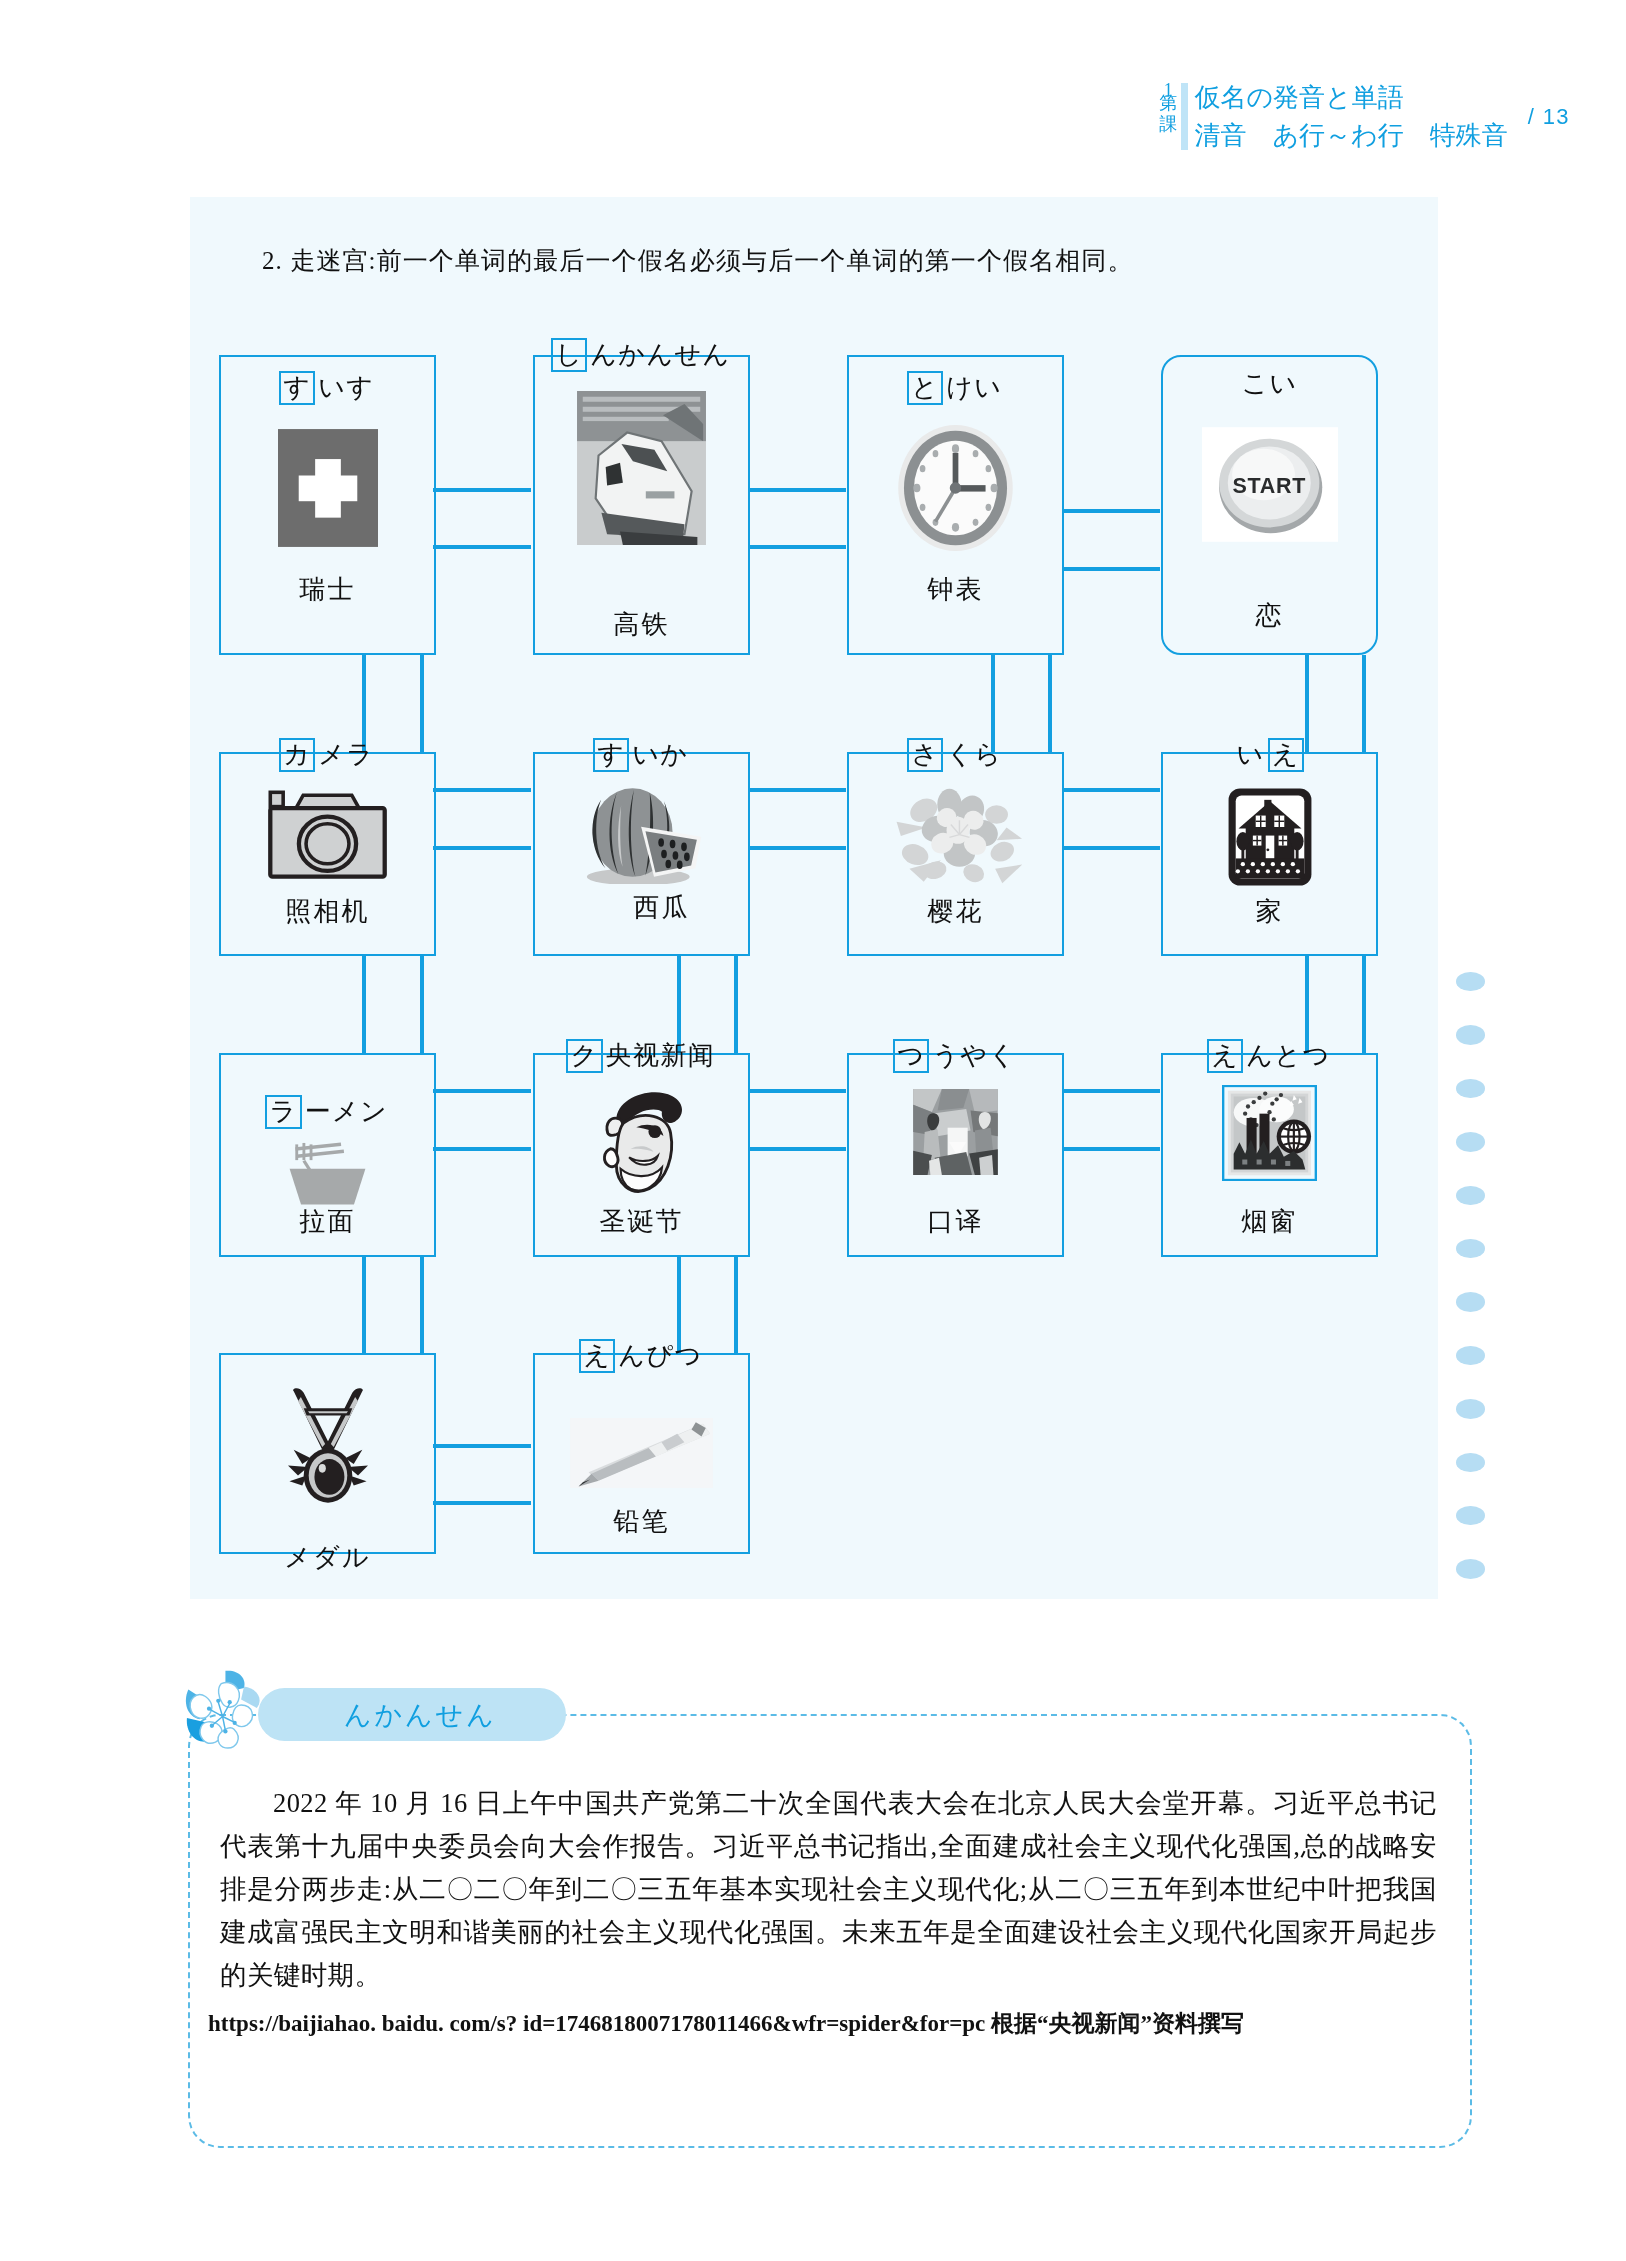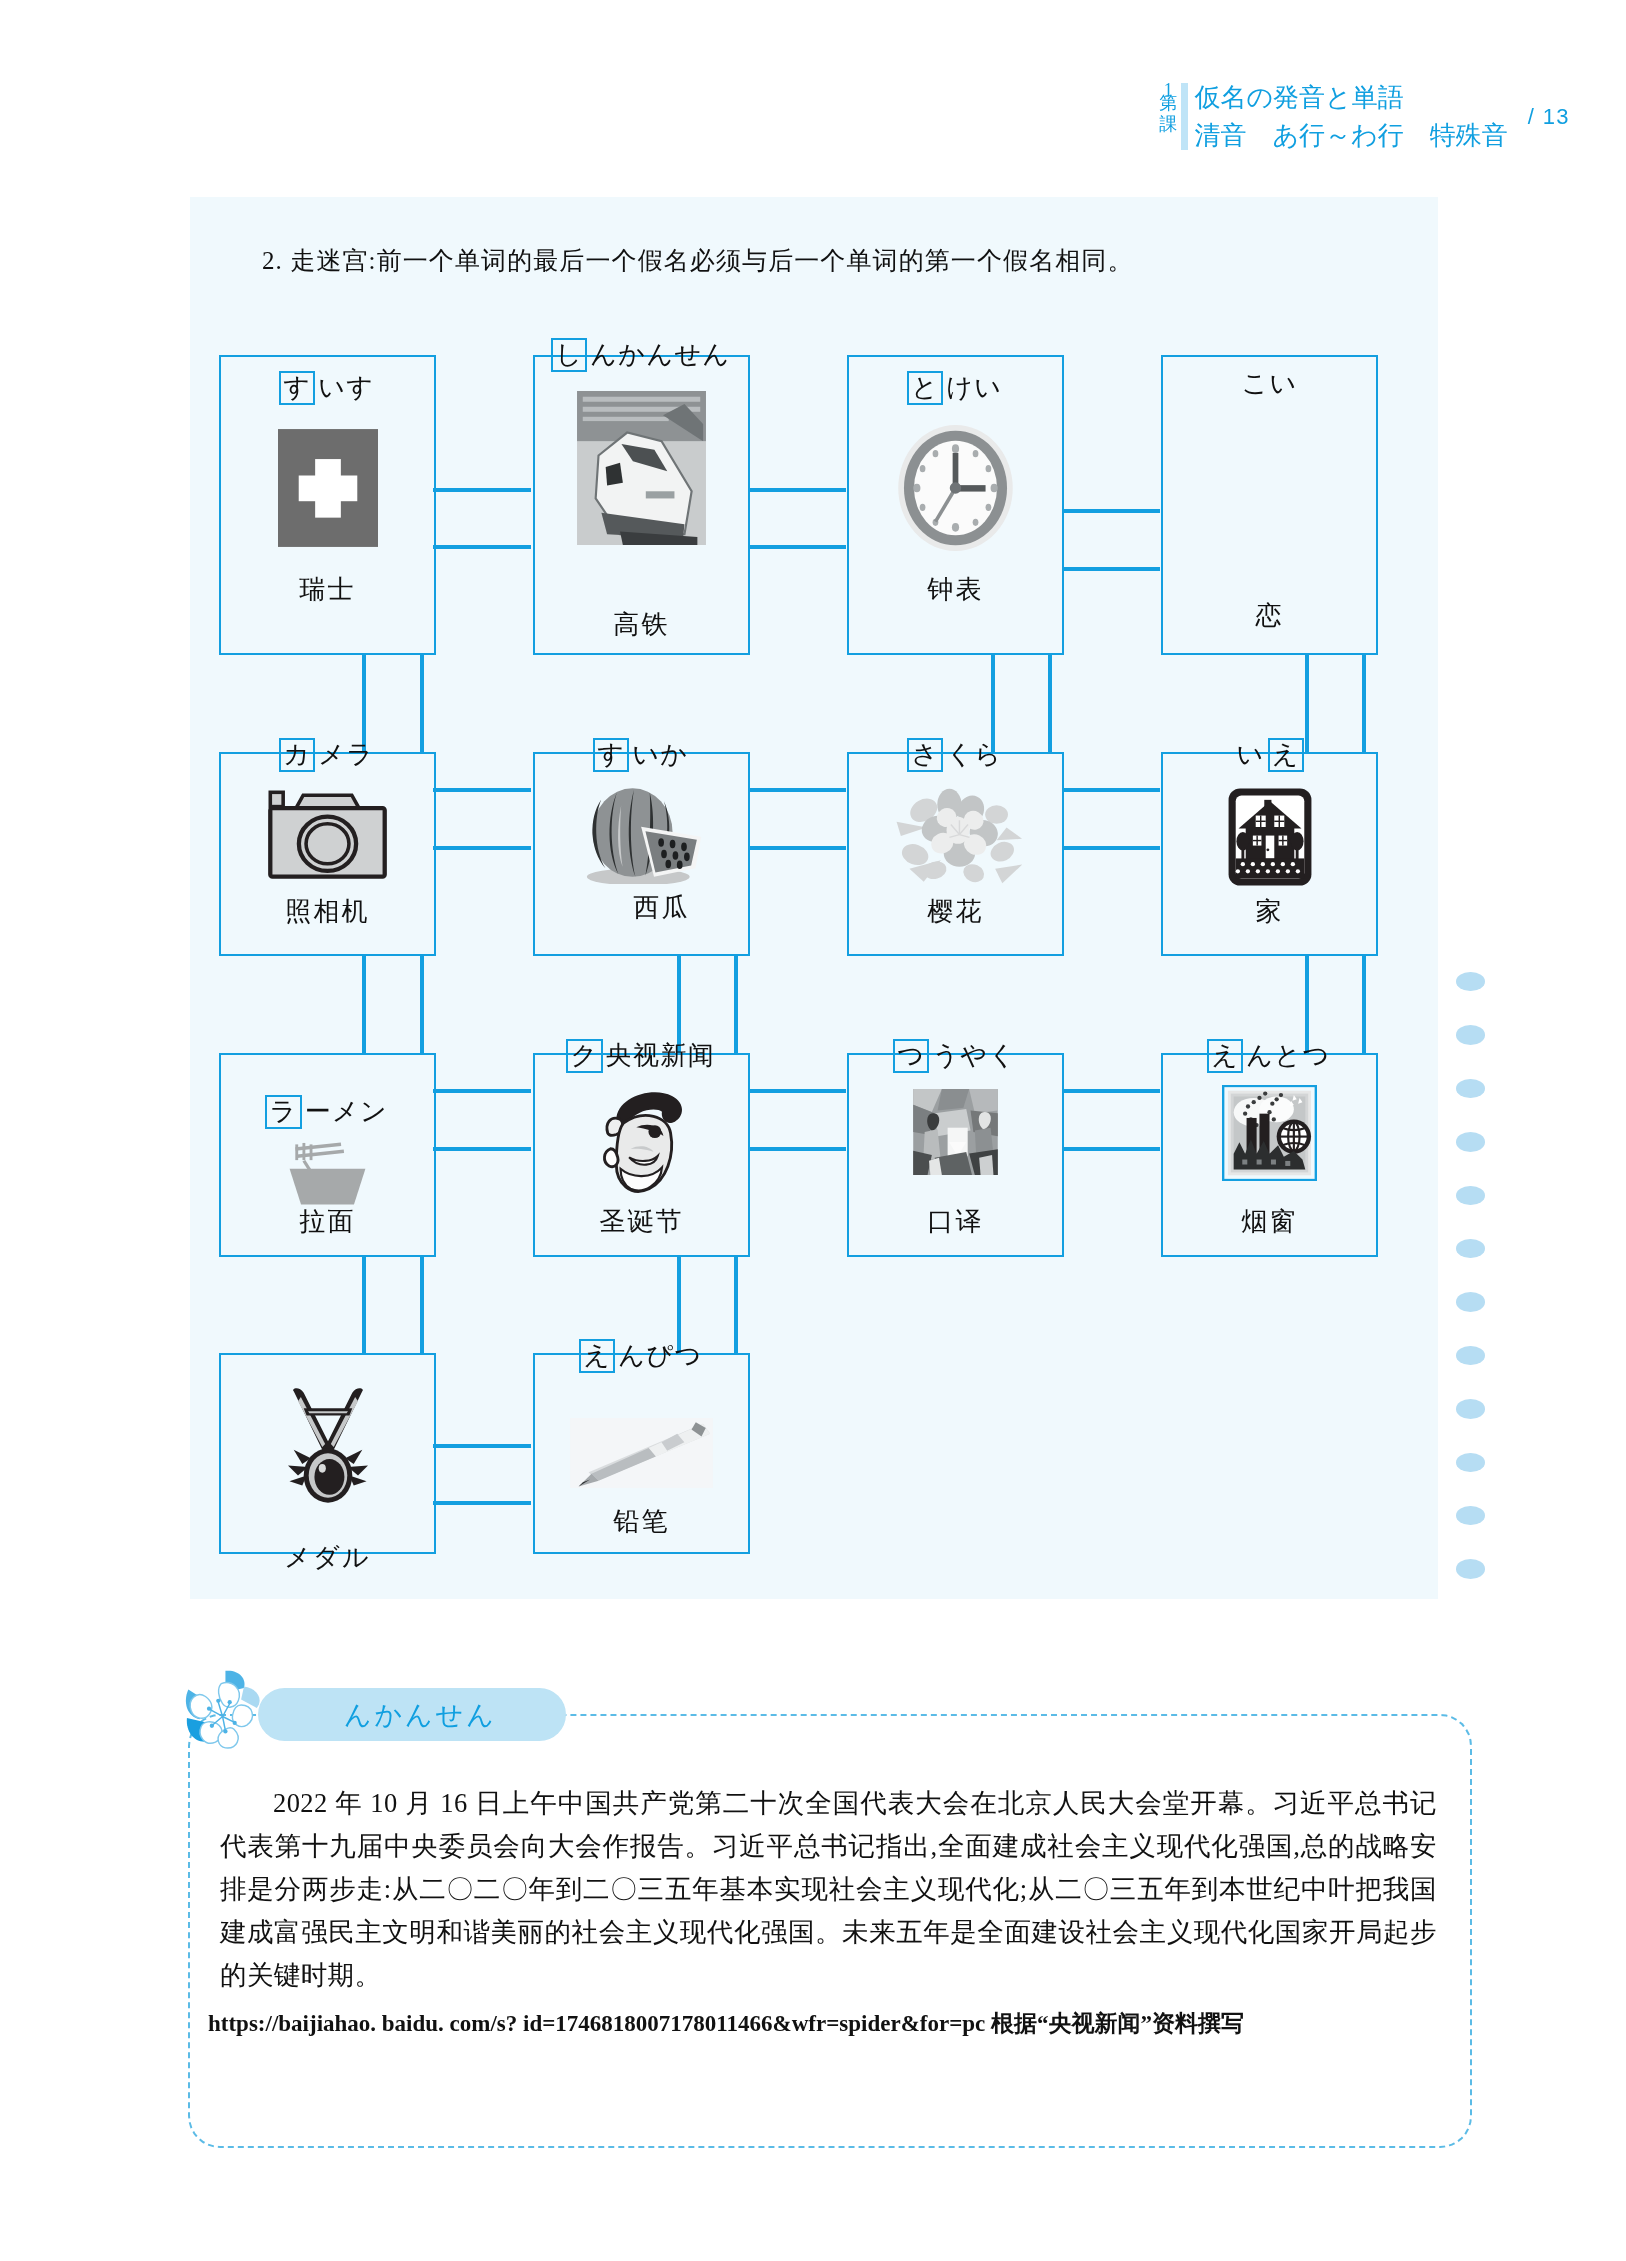--- a/index.html
+++ b/index.html
@@ -191,23 +191,33 @@
         </g>
         <rect x="86" y="46" width="8" height="52" fill="#55595b"></rect>
         <rect x="90" y="91" width="42" height="9" fill="#55595b"></rect>
         <line x1="90" y1="95" x2="62" y2="142" stroke="#8c9092" stroke-width="5"></line>
         <circle cx="90" cy="95" r="8" fill="#6f7376"></circle>
       </svg>
     </div>
     <div class="zh" style="top:215px;">钟表</div>
   </div>
 
-  <div class="cell" style="left:942px;top:0px;width:217px;height:300px;">
+  <div class="cell" style="left:942px;top:0px;width:217px;height:300px;border-radius:20px;">
     <div class="kana" style="top:13px;">
       <span class="pl">こい</span>
+    </div>
+    <div class="pic" style="top:70px;">
+      <svg class="art" width="136" height="115" viewBox="0 0 190 160">
+        <rect width="190" height="160" fill="#ffffff"></rect>
+        <ellipse cx="96" cy="84" rx="72" ry="64" fill="#a4a8aa"></ellipse>
+        <ellipse cx="94" cy="78" rx="70" ry="62" fill="#d4d7d8"></ellipse>
+        <ellipse cx="94" cy="78" rx="58" ry="51" fill="#eceeef"></ellipse>
+        <ellipse cx="86" cy="66" rx="44" ry="36" fill="#f7f8f8"></ellipse>
+        <text x="94" y="92" font-family="Liberation Sans, sans-serif" font-size="30" font-weight="bold" fill="#2a2c2d" text-anchor="middle" letter-spacing="1">START</text>
+      </svg>
     </div>
     <div class="zh" style="top:241px;">恋</div>
   </div>
 
   <div class="cell" style="left:0px;top:397px;width:217px;height:204px;">
     <div class="kana" style="top:-13px;">
       <span class="bx">カ</span>
         <span class="pl">メラ</span>
     </div>
     <div class="pic" style="top:34px;">

